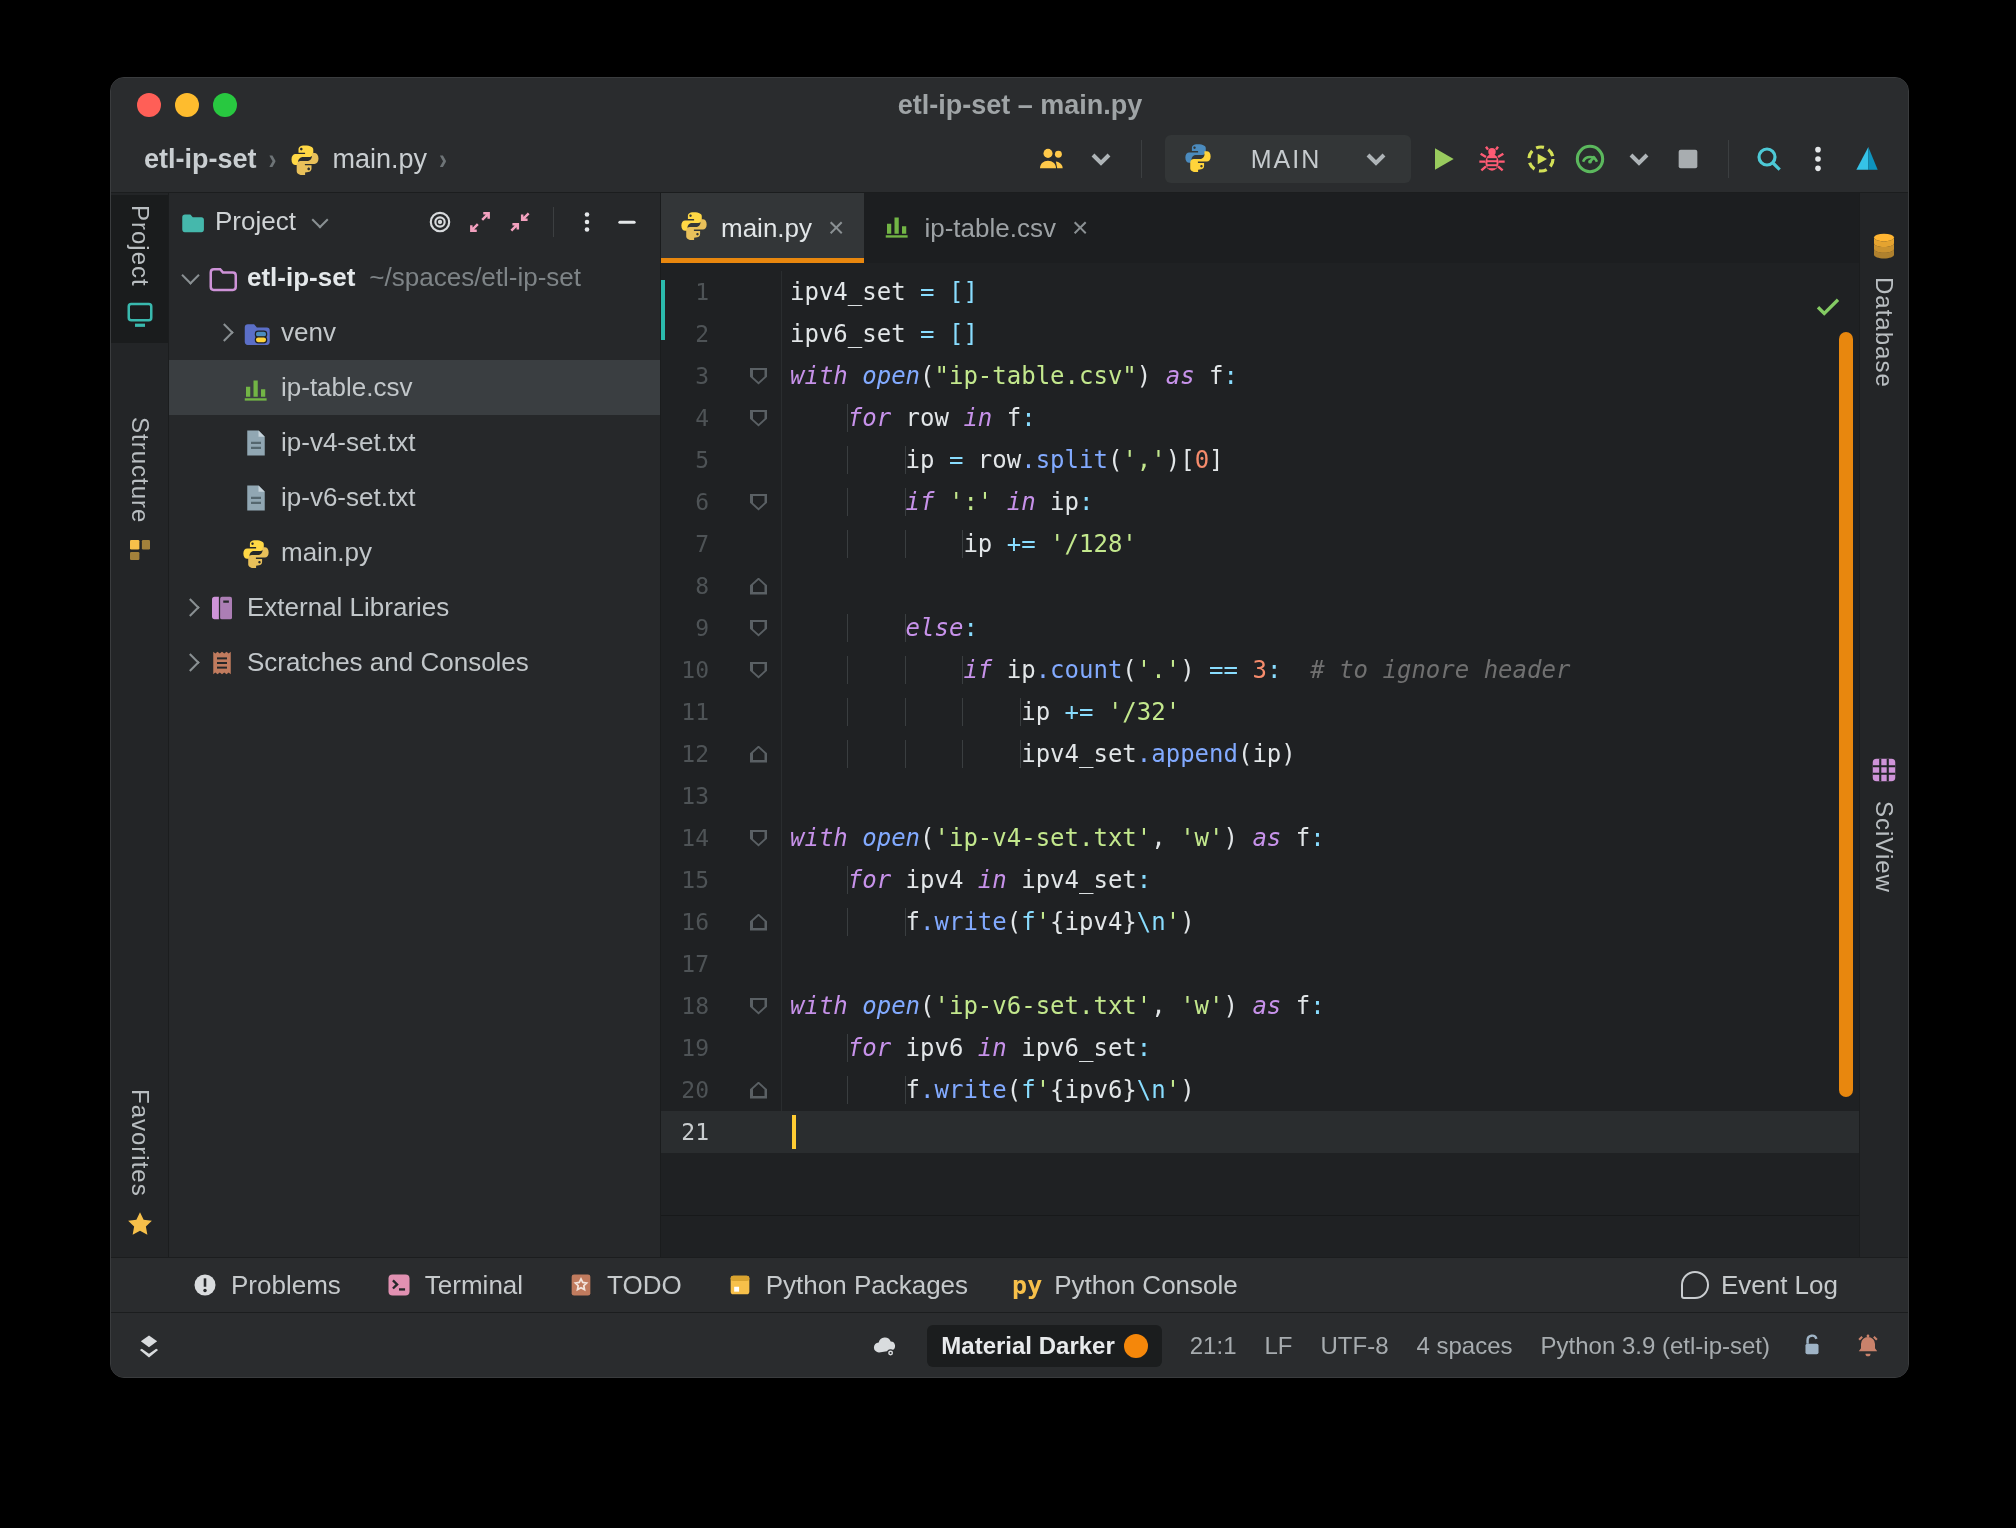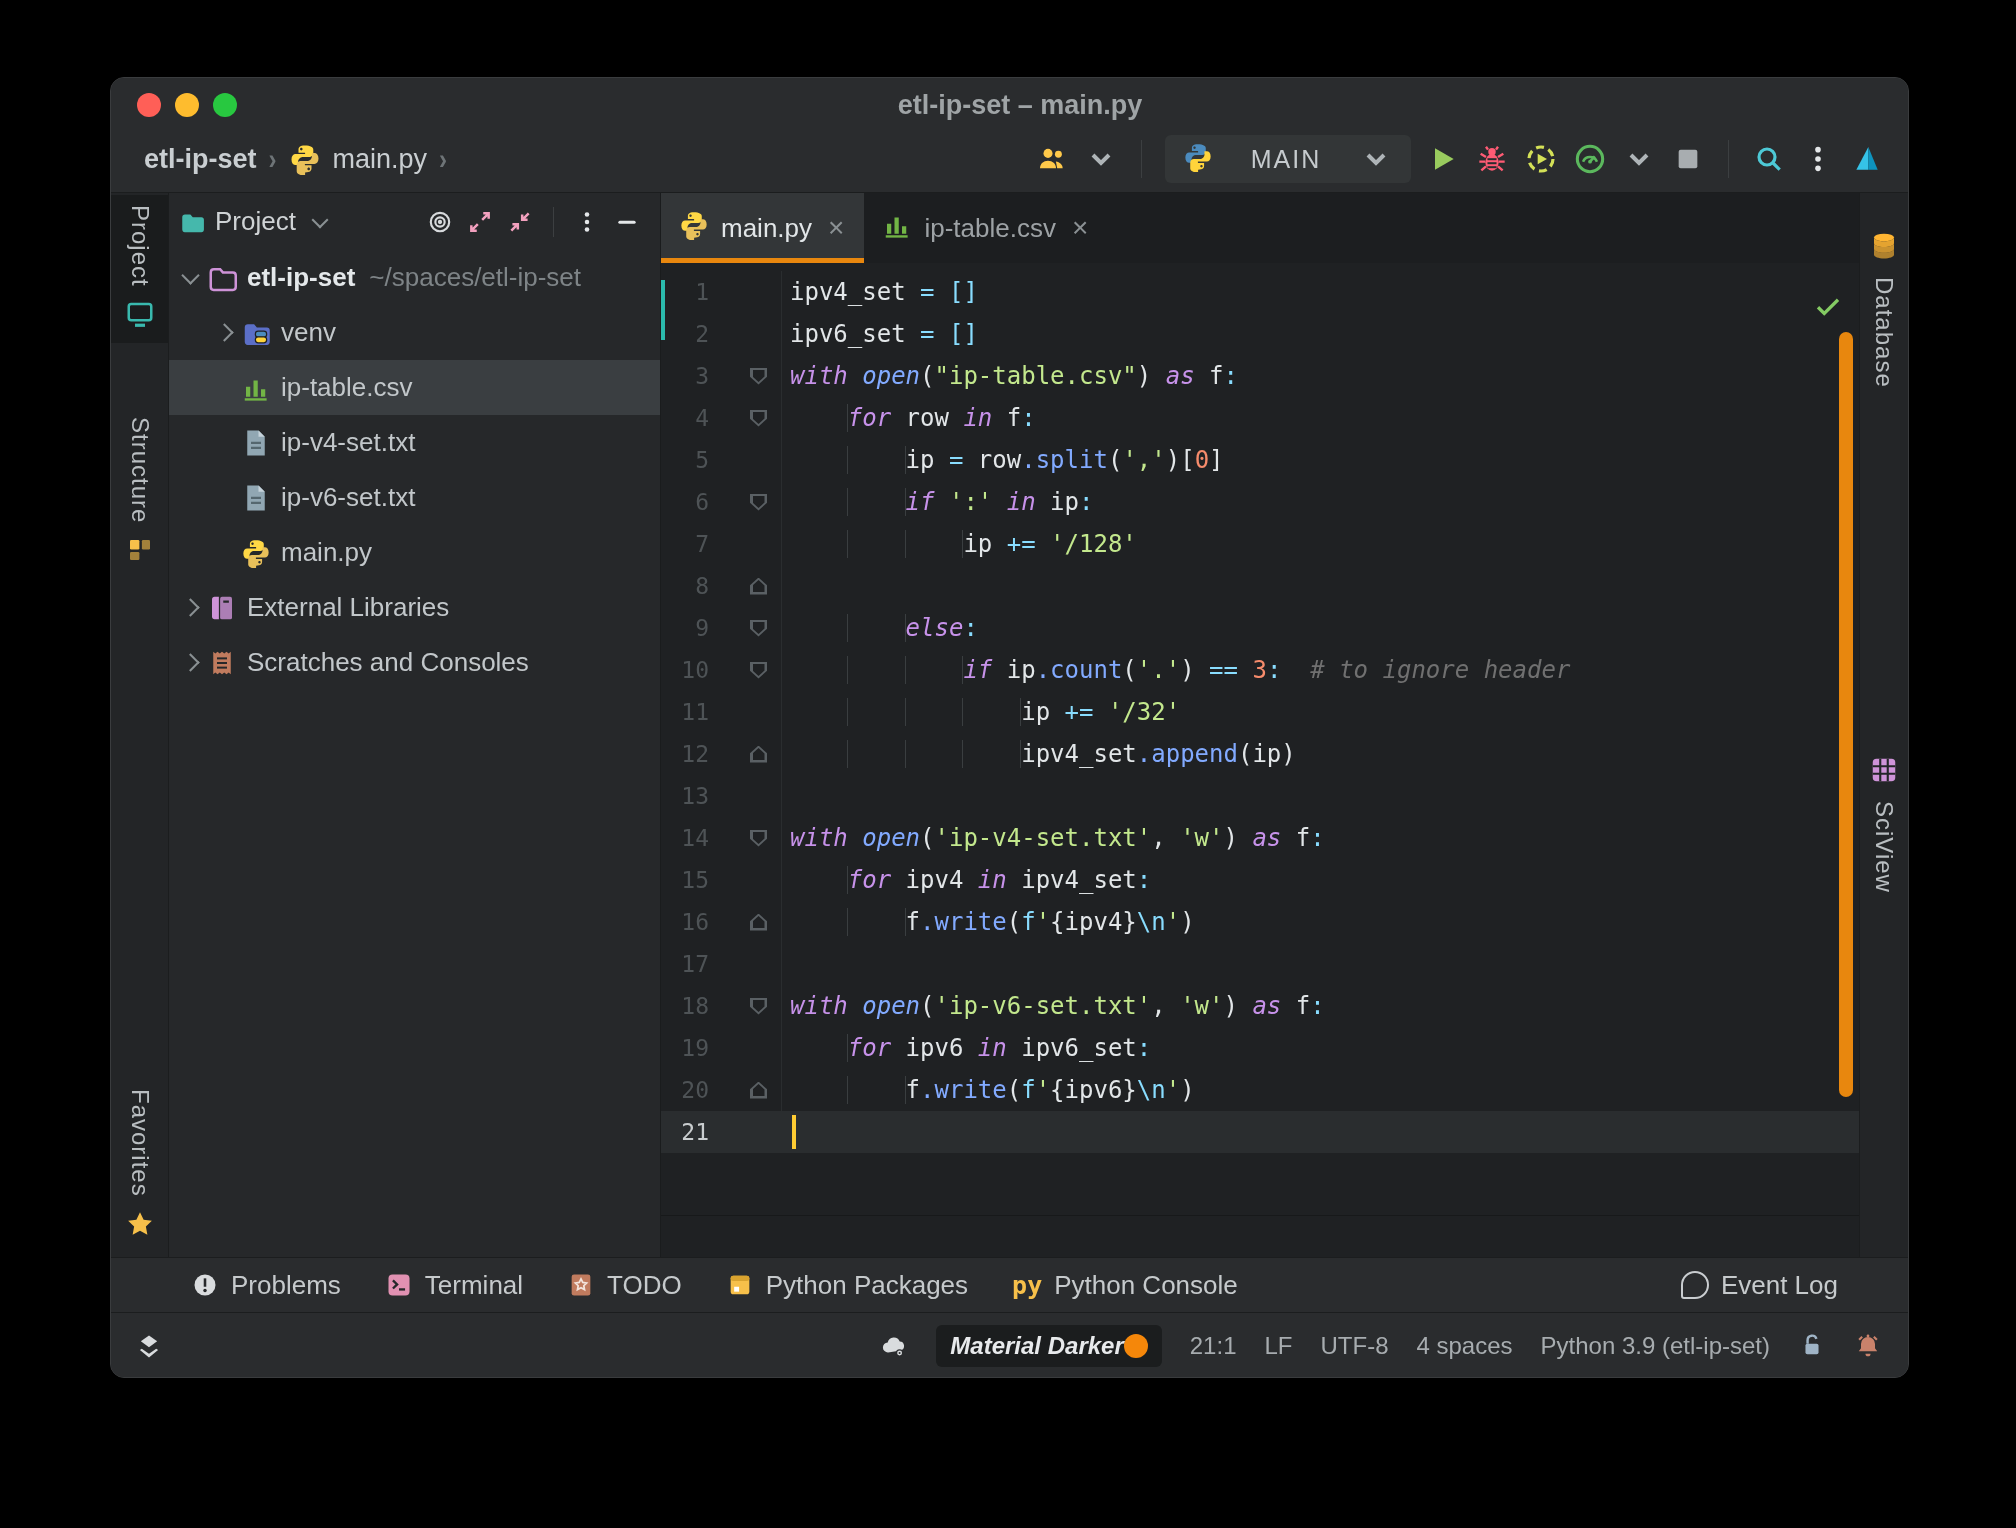--- a/index.html
+++ b/index.html
@@ -95,21 +95,21 @@
   .bitem svg{width:28px;height:28px;display:block;}
   .bspacer{flex:1;}
   .pytxt{color:#F7C04A;font-weight:700;font-size:25px;font-family:"DejaVu Sans Mono",monospace;}
   .evico{width:24px;height:24px;border:2.5px solid #C9CDD0;border-radius:50% 50% 50% 3px;display:block;}
 
   
   .statusbar{height:66px;display:flex;align-items:center;background:var(--chrome);border-top:1px solid #1B1D1E;
              padding:0 26px 0 24px;gap:28px;font-size:24px;color:#A7ACAF;box-sizing:border-box;}
   .statusbar .sic svg{width:28px;height:28px;display:block;}
   .sspacer{flex:1;}
-  .themepill{display:flex;align-items:center;gap:0;background:#1B1D1E;border-radius:6px;padding:7px 14px;font-style:italic;}
+  .themepill{display:flex;align-items:center;gap:9px;background:#1B1D1E;border-radius:6px;padding:7px 14px;}
   .themepill .tname{color:#E8EAEC;font-weight:700;}
   .themepill .dot{width:24px;height:24px;border-radius:50%;background:var(--c-dot);}
 </style>
 </head>
 <body>
 
 <div class="stage">
   <div class="window">
 
     <div class="titlebar">

